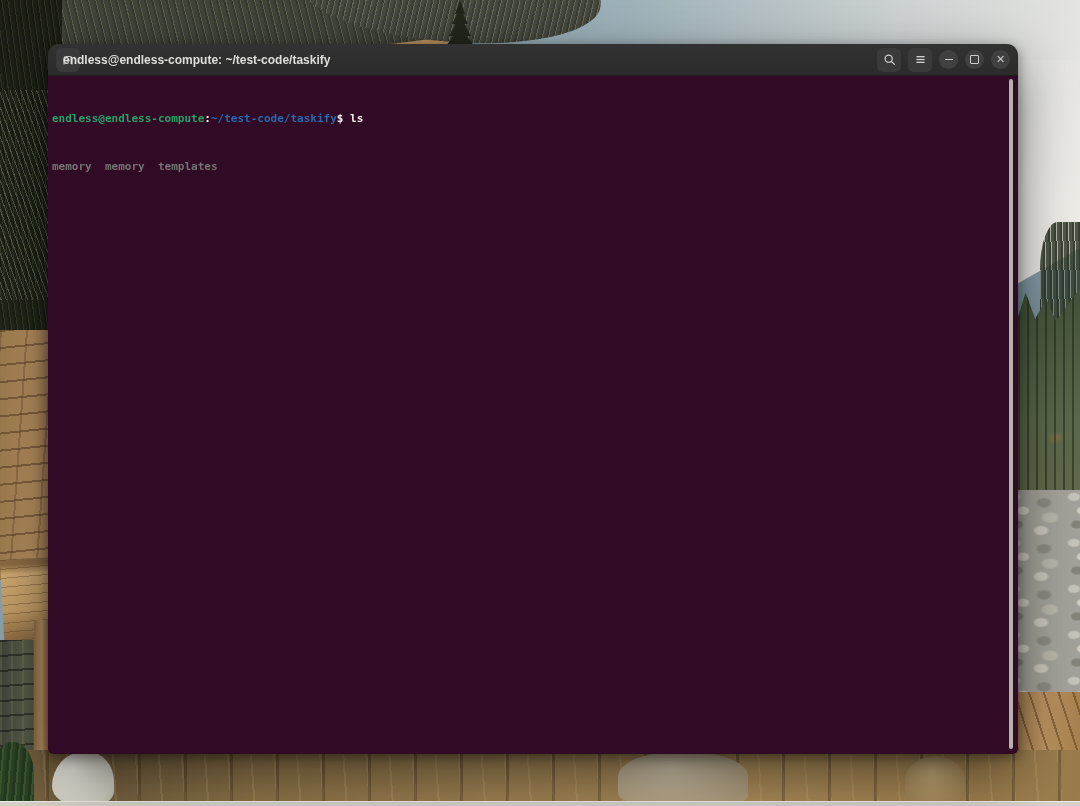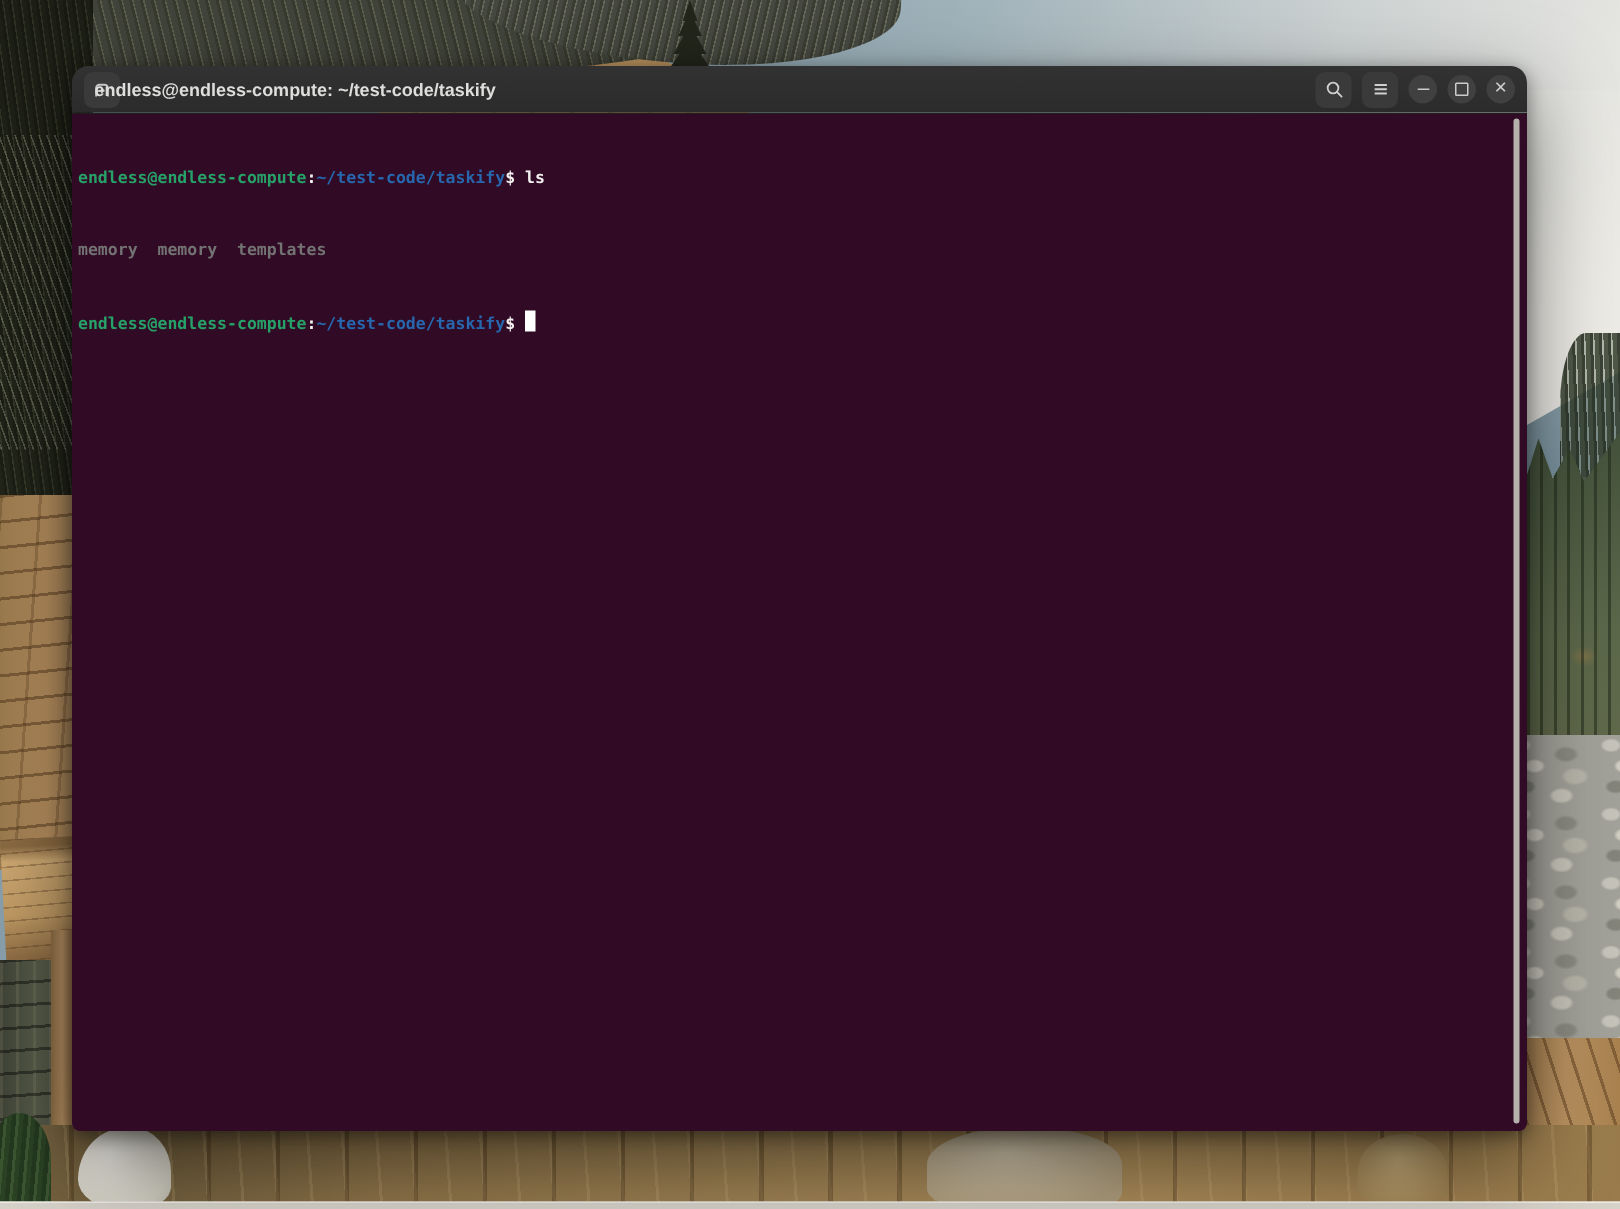--- a/index.html
+++ b/index.html
@@ -192,18 +192,17 @@
         </div>
         <div class="circle-btn">
           <span class="glyph">✕</span>
         </div>
       </div>
     </div>
 
     <div class="term">
       <span class="tl"><span class="c-user">endless@endless-compute</span><span class="c-fg">:</span><span class="c-path">~/test-code/taskify</span><span class="c-fg">$</span><span class="gap1"></span><span class="c-fg">ls</span></span>
       <span class="tl"><span class="c-dir dir">memory</span><span class="c-dir dir">memory</span><span class="c-dir dir">templates</span></span>
-      <span class="tl"><span class="c-user">endless@endless-compute</span><span class="c-fg">:</span><span class="c-path">~/test-code/taskify</span><span class="c-fg">$</span><span class="cursor"></span></span>
       <div class="scrollbar"></div>
     </div>
   </div>
 
 </div>
 
 </body></html>

